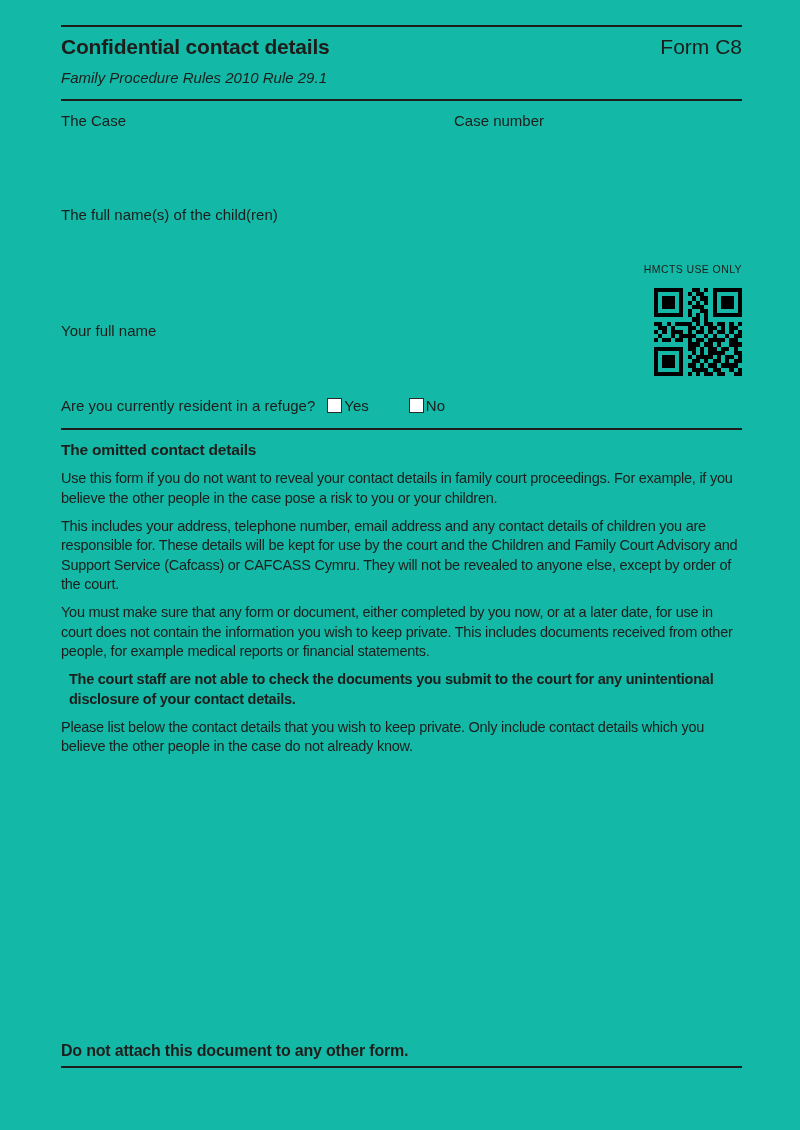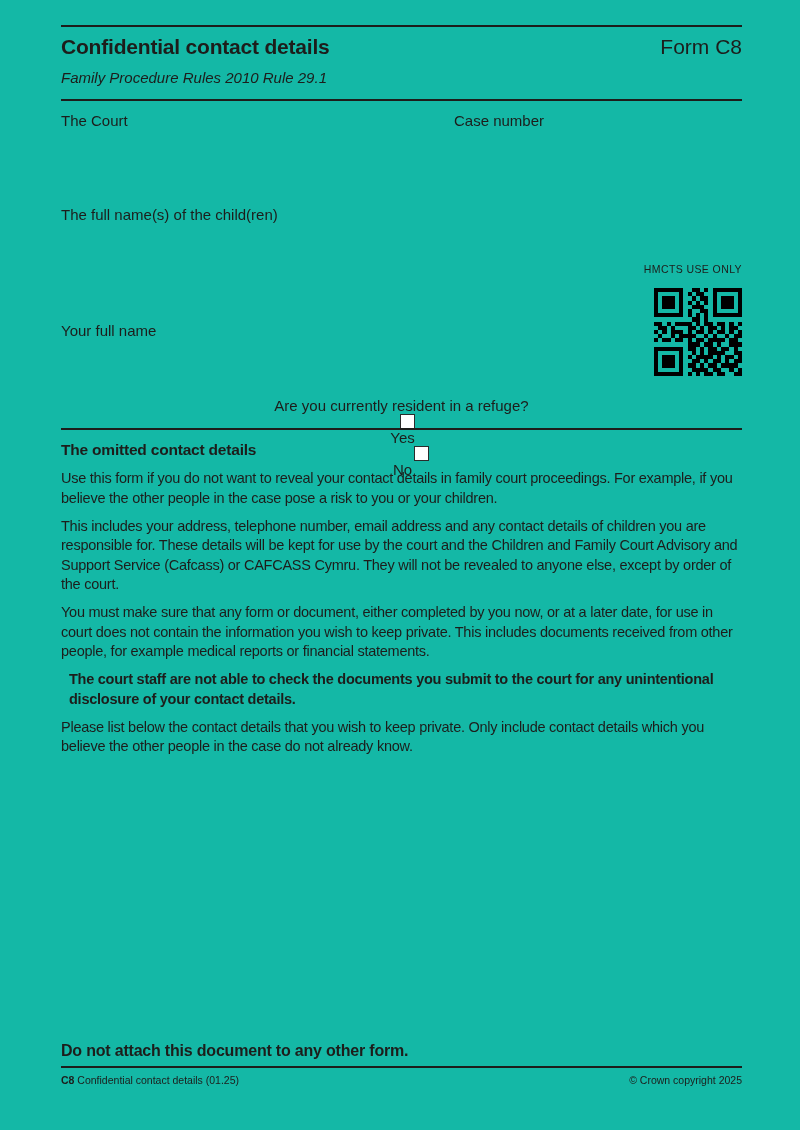--- a/index.html
+++ b/index.html
@@ -47,21 +47,21 @@
   .qr {
     position: absolute; left: 654px; top: 288px; width: 88px; height: 88px;
     display: grid;
     grid-template-columns: repeat(21, 1fr);
     grid-template-rows: repeat(21, 1fr);
   }
   .qr .m { background: #000; }
 
   .refuge-row {
     position: absolute; left: 61px; top: 397px; width: 681px;
-    display: flex; align-items: center; font-size: 15px; flex-direction: column;
+    display: flex; align-items: center; font-size: 15px;
   }
   .checkbox {
     width: 15px; height: 15px; border: 1.5px solid #2b2b2b; background: #fff;
     display: inline-block; flex: 0 0 auto;
   }
   .cb-yes { margin-left: 12px; }
   .cb-no { margin-left: 40px; }
   .cb-label { margin-left: 2px; }
 
   .body-block {
@@ -95,21 +95,21 @@
   <div class="rule rule-top"></div>
 
   <div class="header-row">
     <div class="title">Confidential contact details</div>
     <div class="form-number">Form C8</div>
   </div>
   <div class="subtitle">Family Procedure Rules 2010 Rule 29.1</div>
 
   <div class="rule rule-2"></div>
 
-  <div class="label court-label">The Court</div>
+  <div class="label court-label">The Case</div>
   <div class="label case-label">Case number</div>
   <div class="field-area court-field"></div>
   <div class="field-area case-field"></div>
 
   <div class="label children-label">The full name(s) of the child(ren)</div>
   <div class="field-area children-field"></div>
 
   <div class="hmcts-label">HMCTS USE ONLY</div>
   <div class="qr" id="qr">
       <div class="m"></div>
@@ -574,18 +574,14 @@
     <p>This includes your address, telephone number, email address and any contact details of children you are responsible for. These details will be kept for use by the court and the Children and Family Court Advisory and Support Service (Cafcass) or CAFCASS Cymru. They will not be revealed to anyone else, except by order of the court.</p>
     <p><span>You must make sure that any form or document, either completed by you now, or at a later date, for use in court </span><span class="inline-bold">does not</span><span> contain the information you wish to keep private. This includes documents received from other people, for example medical reports or financial statements.</span></p>
     <p class="bold">The court staff are not able to check the documents you submit to the court for any unintentional disclosure of your contact details.</p>
     <p>Please list below the contact details that you wish to keep private. Only include contact details which you believe the other people in the case do not already know.</p>
   </div>
 
   <div class="do-not-attach">Do not attach this document to any other form.</div>
 
   <div class="rule rule-footer"></div>
 
-  <div class="footer-row">
-    <div><span class="footer-bold">C8</span><span> Confidential contact details (01.25)</span></div>
-    <div>© Crown copyright 2025</div>
-  </div>
 
 </div>
 
 </body></html>

